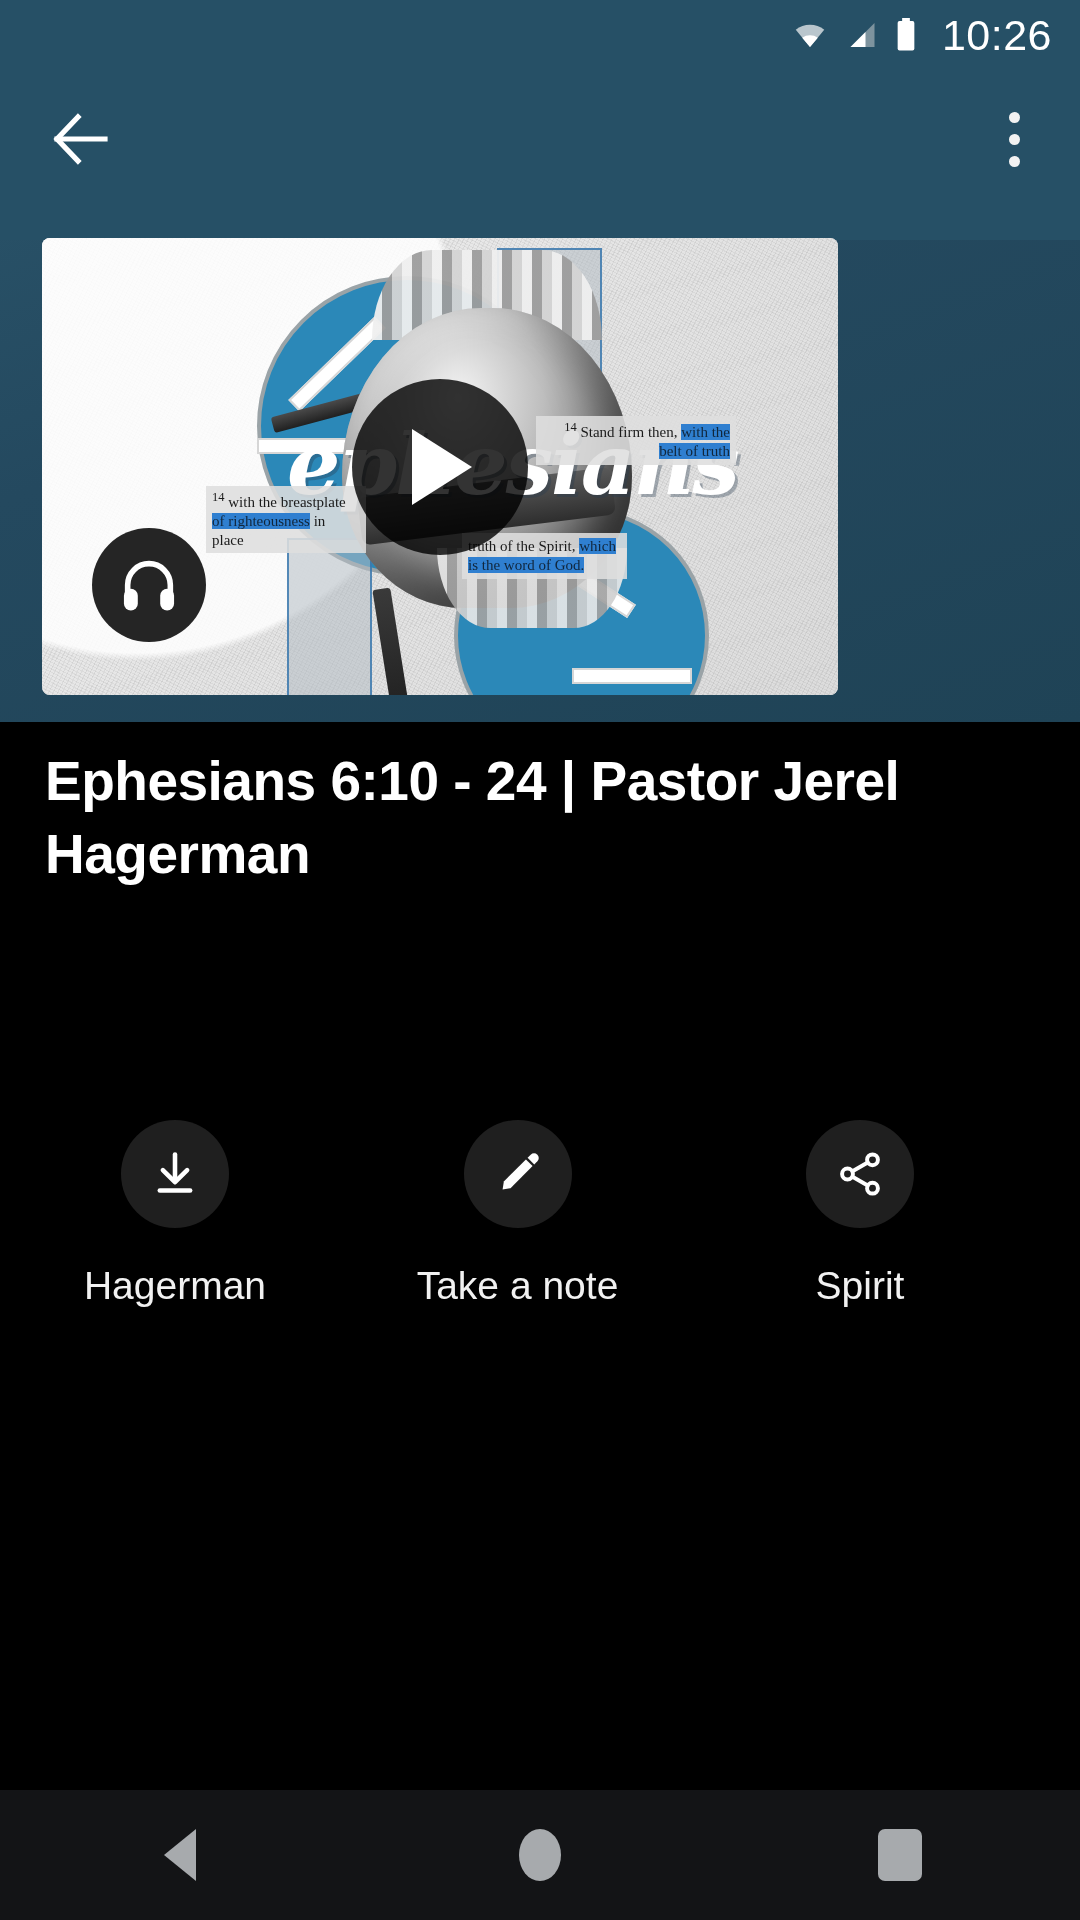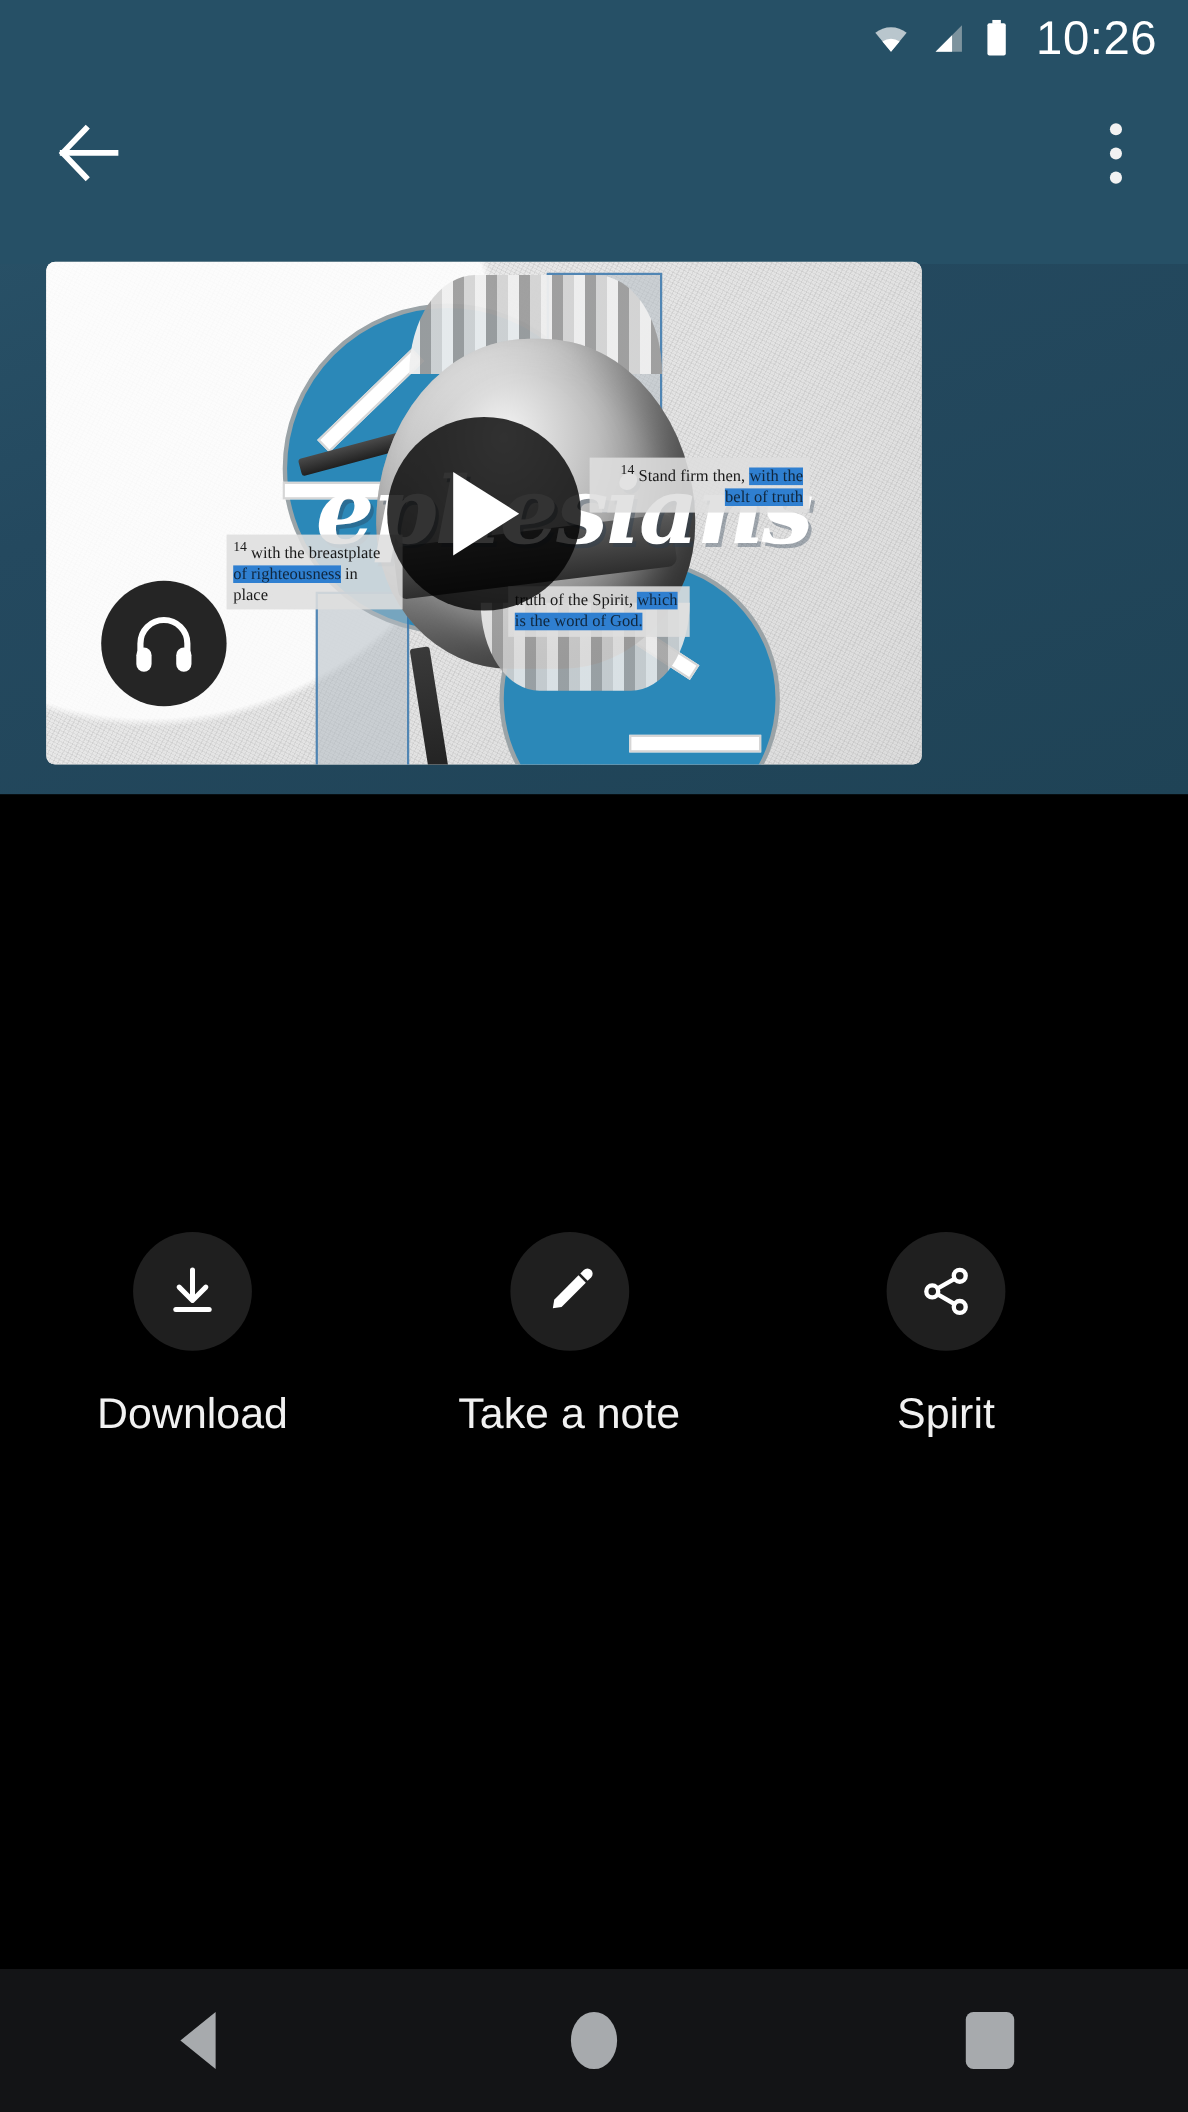--- a/index.html
+++ b/index.html
@@ -267,32 +267,33 @@
       </svg>
     </div>
 
     <div class="play-btn">
       <svg width="80" height="88" viewBox="0 0 40 44">
         <path d="M6 3 L36 22 L6 41 Z" fill="#ffffff"></path>
       </svg>
     </div>
   </div>
 
+  <div class="title">Ephesians 6:10 - 24 | Pastor Jerel Hagerman</div>
 
   <div class="actions">
 
     <div class="action">
       <div class="action-circle">
         <svg width="52" height="52" viewBox="0 0 24 24">
           <path d="M12 3 V15.2" stroke="#ffffff" stroke-width="2.1" stroke-linecap="round" fill="none"></path>
           <path d="M6.4 10.2 L12 15.8 L17.6 10.2" stroke="#ffffff" stroke-width="2.1" stroke-linecap="round" stroke-linejoin="round" fill="none"></path>
           <path d="M5 19.6 H19" stroke="#ffffff" stroke-width="2.1" stroke-linecap="round" fill="none"></path>
         </svg>
       </div>
-      <div class="action-label">Download</div>
+      <div class="action-label">Hagerman</div>
     </div>
 
     <div class="action">
       <div class="action-circle">
         <svg width="50" height="50" viewBox="0 0 24 24">
           <path d="M4.6 19.4 L5.2 15.6 L15.8 5 L19 8.2 L8.4 18.8 Z" fill="#ffffff"></path>
           <path d="M16.6 4.2 L18.1 2.7 A1.6 1.6 0 0 1 21.3 5.9 L19.8 7.4 Z" fill="#ffffff"></path>
         </svg>
       </div>
       <div class="action-label">Take a note</div>

